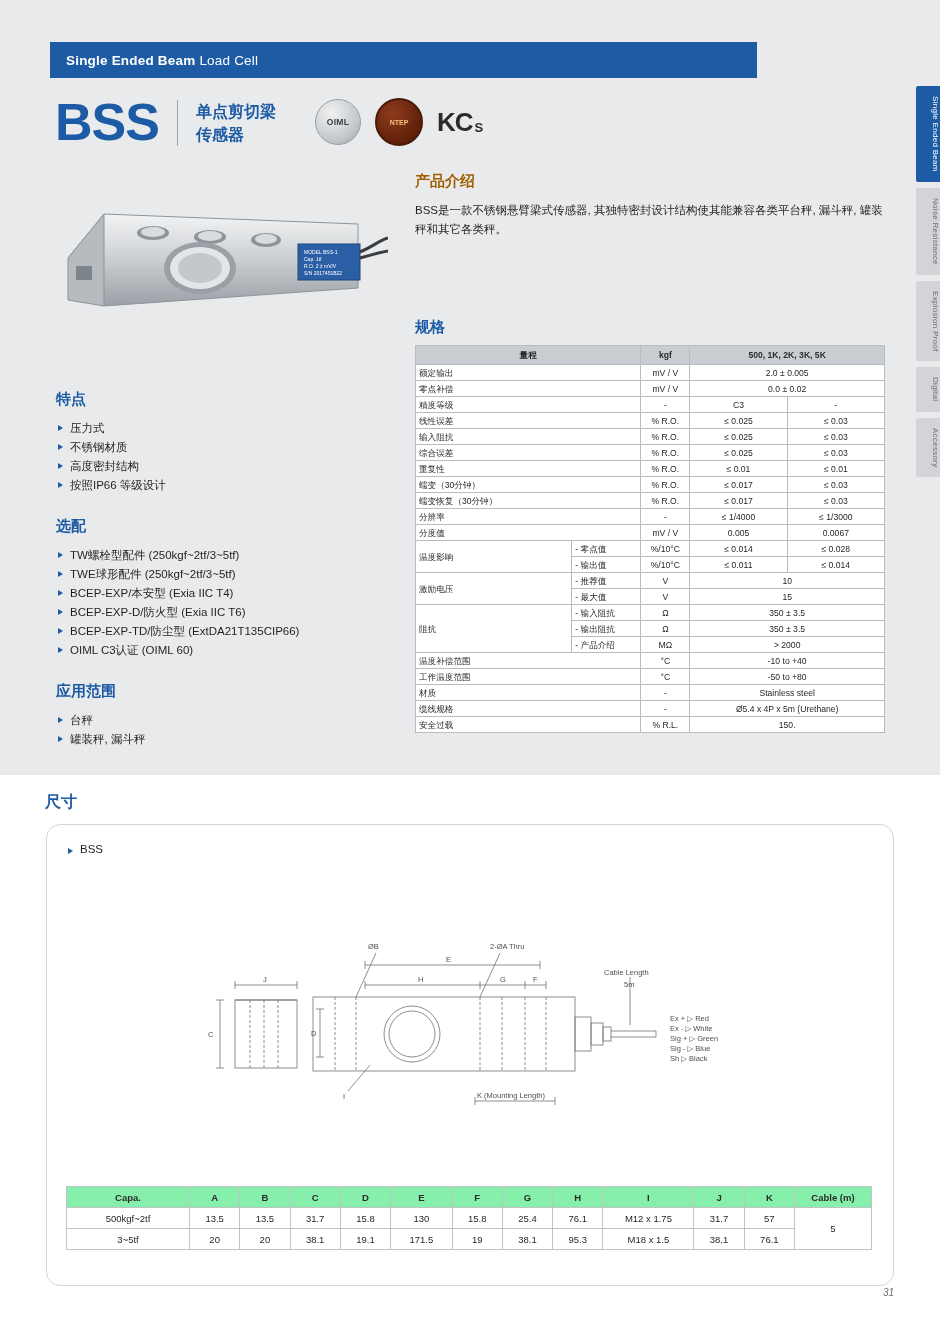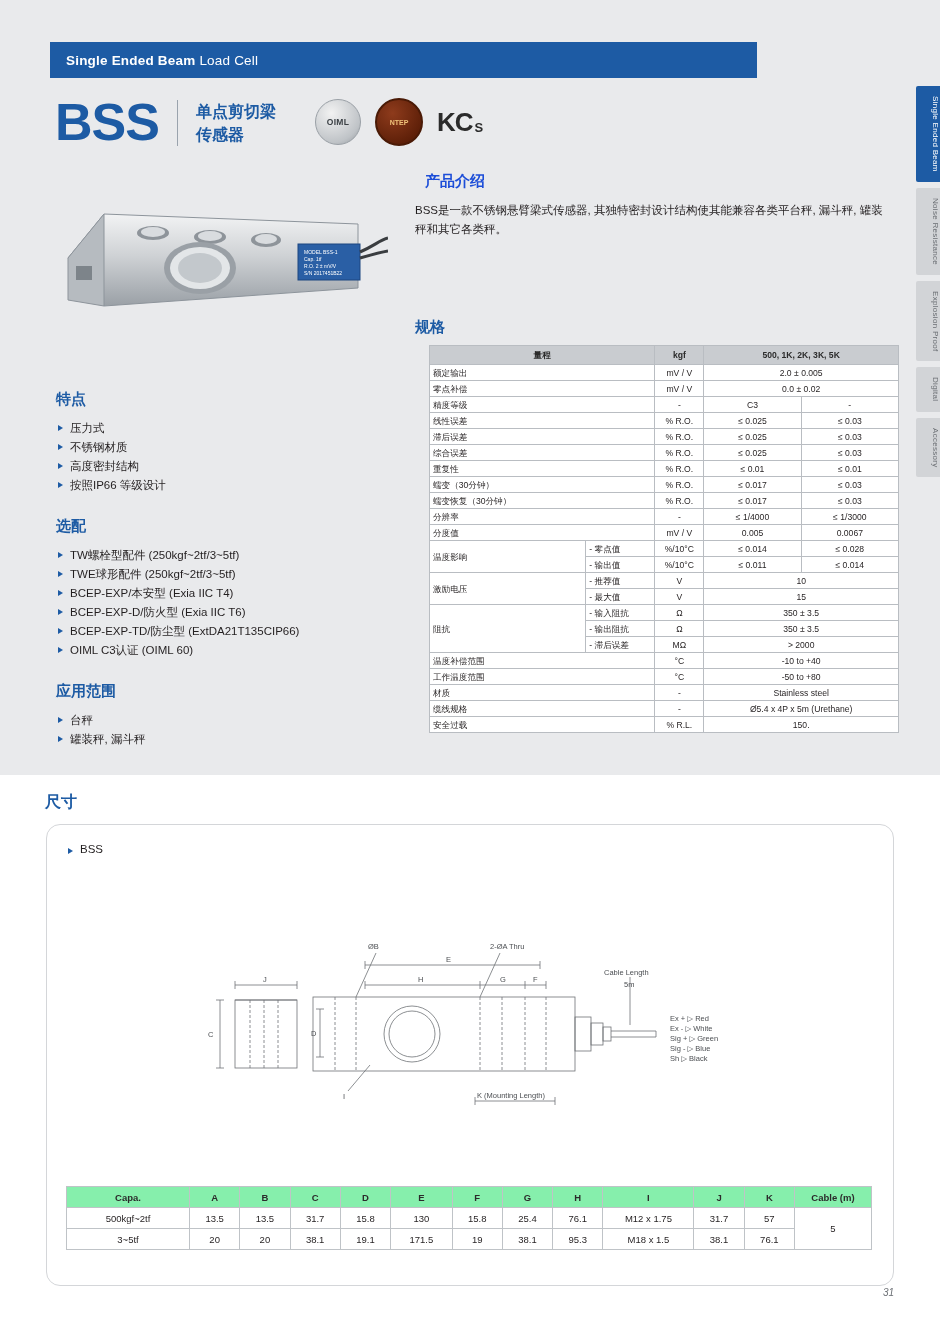--- a/index.html
+++ b/index.html
@@ -90,28 +90,28 @@
   ul.bullets li{
     font-size:11.5px;line-height:19px;color:#231f20;padding-left:14px;position:relative;
   }
   ul.bullets li:before{
     content:"";position:absolute;left:2px;top:6px;
     border-left:5px solid #1d5ba4;border-top:3.5px solid transparent;border-bottom:3.5px solid transparent;
   }
 
   
   .intro{position:absolute;left:415px;top:172px;width:470px;}
-  .intro h3{color:#1d4ed8;font-size:15px;font-weight:bold;margin:0 0 10px 10px;}
+  .intro h3{color:#a16207;font-size:15px;font-weight:bold;margin:0 0 10px 0;}
   .intro p{font-size:11.5px;line-height:19px;margin:0;}
 
   .spec-wrap{position:absolute;left:415px;top:318px;width:470px;}
   .spec-wrap h3{color:#1d5ba4;font-size:15px;font-weight:bold;margin:0 0 8px 0;}
   table.spec{
     border-collapse:collapse;width:470px;background:#fff;
-    font-size:8.6px;color:#231f20;margin-left:14px;
+    font-size:8.6px;color:#231f20;
   }
   table.spec th,table.spec td{
     border:1px solid #b9bdc2;padding:1px 3px;height:13px;line-height:12px;
   }
   table.spec thead th{
     background:#c9ccd0;font-weight:bold;text-align:center;color:#2b2b2b;height:16px;
   }
   td.lbl{width:150px;text-align:left;padding-left:5px;}
   td.sub{width:62px;text-align:left;padding-left:5px;}
   td.unit{width:42px;text-align:center;}
@@ -279,21 +279,21 @@
           <td class="val">C3</td>
           <td class="val">-</td>
         </tr>
         <tr>
           <td class="lbl" colspan="2">线性误差</td>
           <td class="unit">% R.O.</td>
           <td class="val">≤ 0.025</td>
           <td class="val">≤ 0.03</td>
         </tr>
         <tr>
-          <td class="lbl" colspan="2">滞后误差</td>
+          <td class="lbl" colspan="2">输入阻抗</td>
           <td class="unit">% R.O.</td>
           <td class="val">≤ 0.025</td>
           <td class="val">≤ 0.03</td>
         </tr>
         <tr>
           <td class="lbl" colspan="2">综合误差</td>
           <td class="unit">% R.O.</td>
           <td class="val">≤ 0.025</td>
           <td class="val">≤ 0.03</td>
         </tr>
@@ -356,21 +356,21 @@
           <td class="sub">- 输入阻抗</td>
           <td class="unit">Ω</td>
           <td class="val" colspan="2">350 ± 3.5</td>
         </tr>
         <tr>
           <td class="sub">- 输出阻抗</td>
           <td class="unit">Ω</td>
           <td class="val" colspan="2">350 ± 3.5</td>
         </tr>
         <tr>
-          <td class="sub">- 滞后误差</td>
+          <td class="sub">- 产品介绍</td>
           <td class="unit">MΩ</td>
           <td class="val" colspan="2">&gt; 2000</td>
         </tr>
         <tr>
           <td class="lbl" colspan="2">温度补偿范围</td>
           <td class="unit">°C</td>
           <td class="val" colspan="2">-10 to +40</td>
         </tr>
         <tr>
           <td class="lbl" colspan="2">工作温度范围</td>

